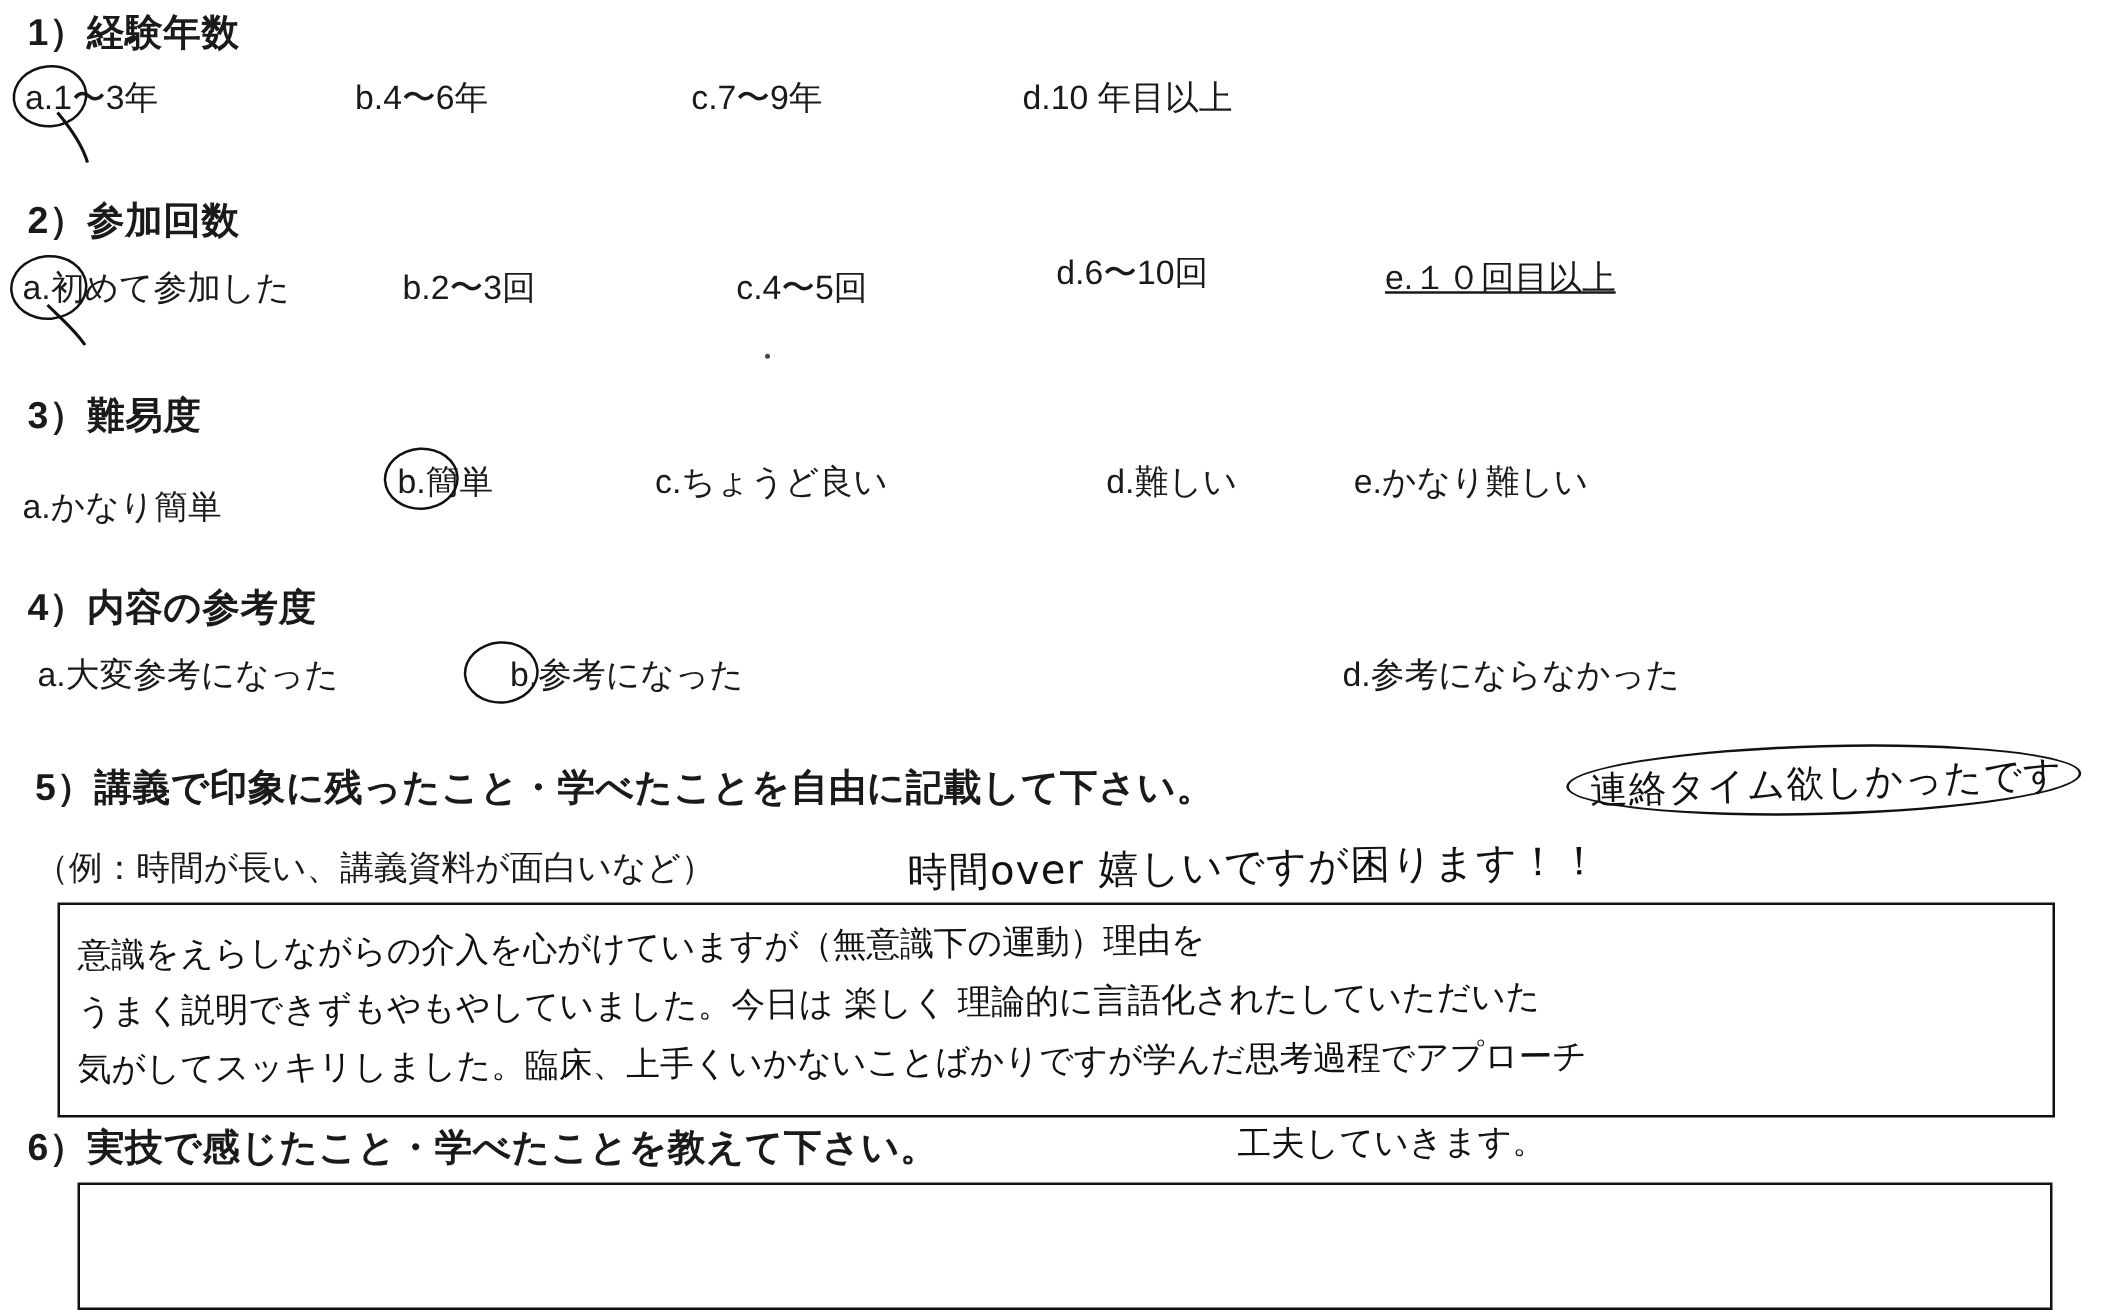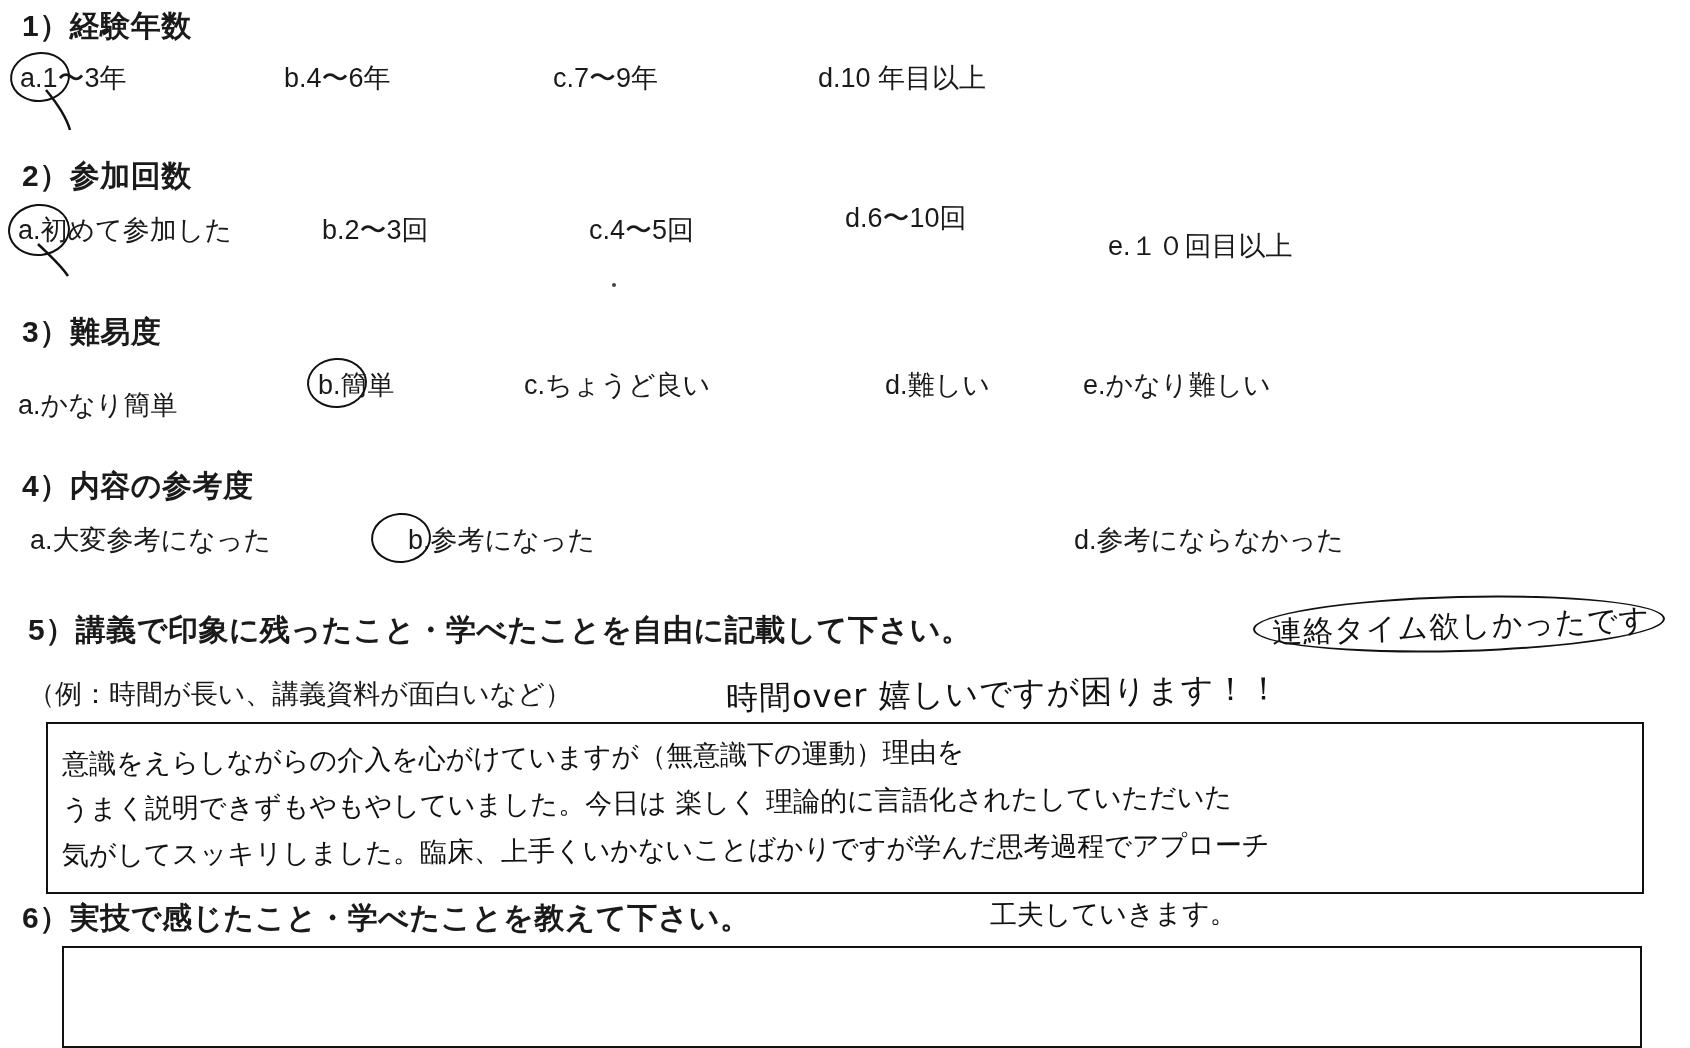--- a/index.html
+++ b/index.html
@@ -97,21 +97,21 @@
     <span>2）</span><span>参加回数</span>
   </div>
   <div class="opt" style="left:18px; top:212px;">a.初めて参加した</div>
   <div class="circle-mark" style="left:8px; top:204px; width:58px; height:48px; transform:rotate(-5deg);"></div>
   <svg class="circle-tail" style="left:34px; top:240px;" width="44" height="40" viewBox="0 0 44 40">
     <path d="M4 4 C14 14, 26 24, 34 36" stroke="#111" stroke-width="2.5" fill="none"></path>
   </svg>
   <div class="opt" style="left:322px; top:212px;">b.2〜3回</div>
   <div class="opt" style="left:589px; top:212px;">c.4〜5回</div>
   <div class="opt" style="left:845px; top:200px;text-align:center;">d.6〜10回</div>
-  <div class="opt" style="left:1108px; top:228px;">e.１０回目以上</div>
+  <div class="opt" style="left:1108px; top:204px;text-decoration:underline;">e.１０回目以上</div>
 
   <div class="dot" style="left:612px; top:283px;"></div>
 
   <div class="q-title" style="left:22px; top:312px;">
     <span>3）</span><span>難易度</span>
   </div>
   <div class="opt" style="left:18px; top:367px;margin-top:20px;">a.かなり簡単</div>
   <div class="opt" style="left:318px; top:367px;">b.簡単</div>
   <div class="circle-mark" style="left:307px; top:358px; width:56px; height:46px; transform:rotate(-3deg);"></div>
   <div class="opt" style="left:524px; top:367px;">c.ちょうど良い</div>

